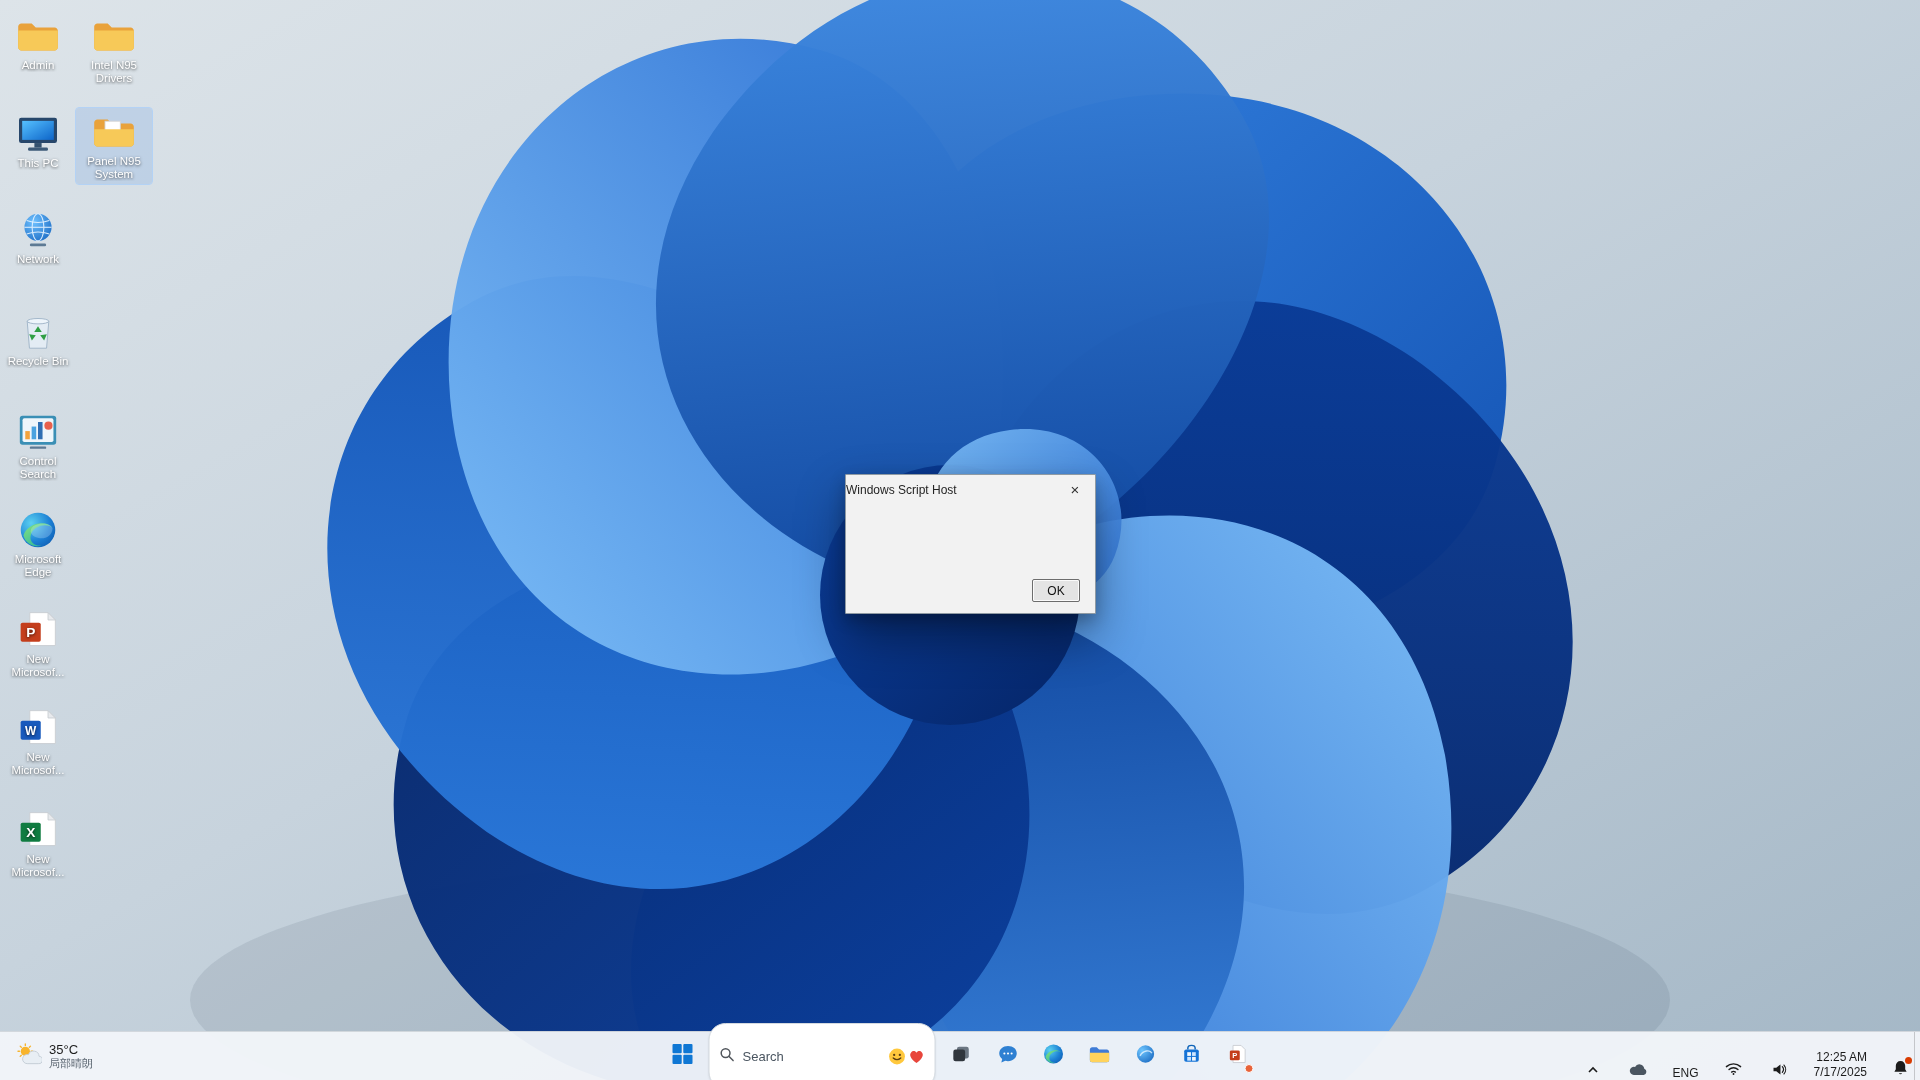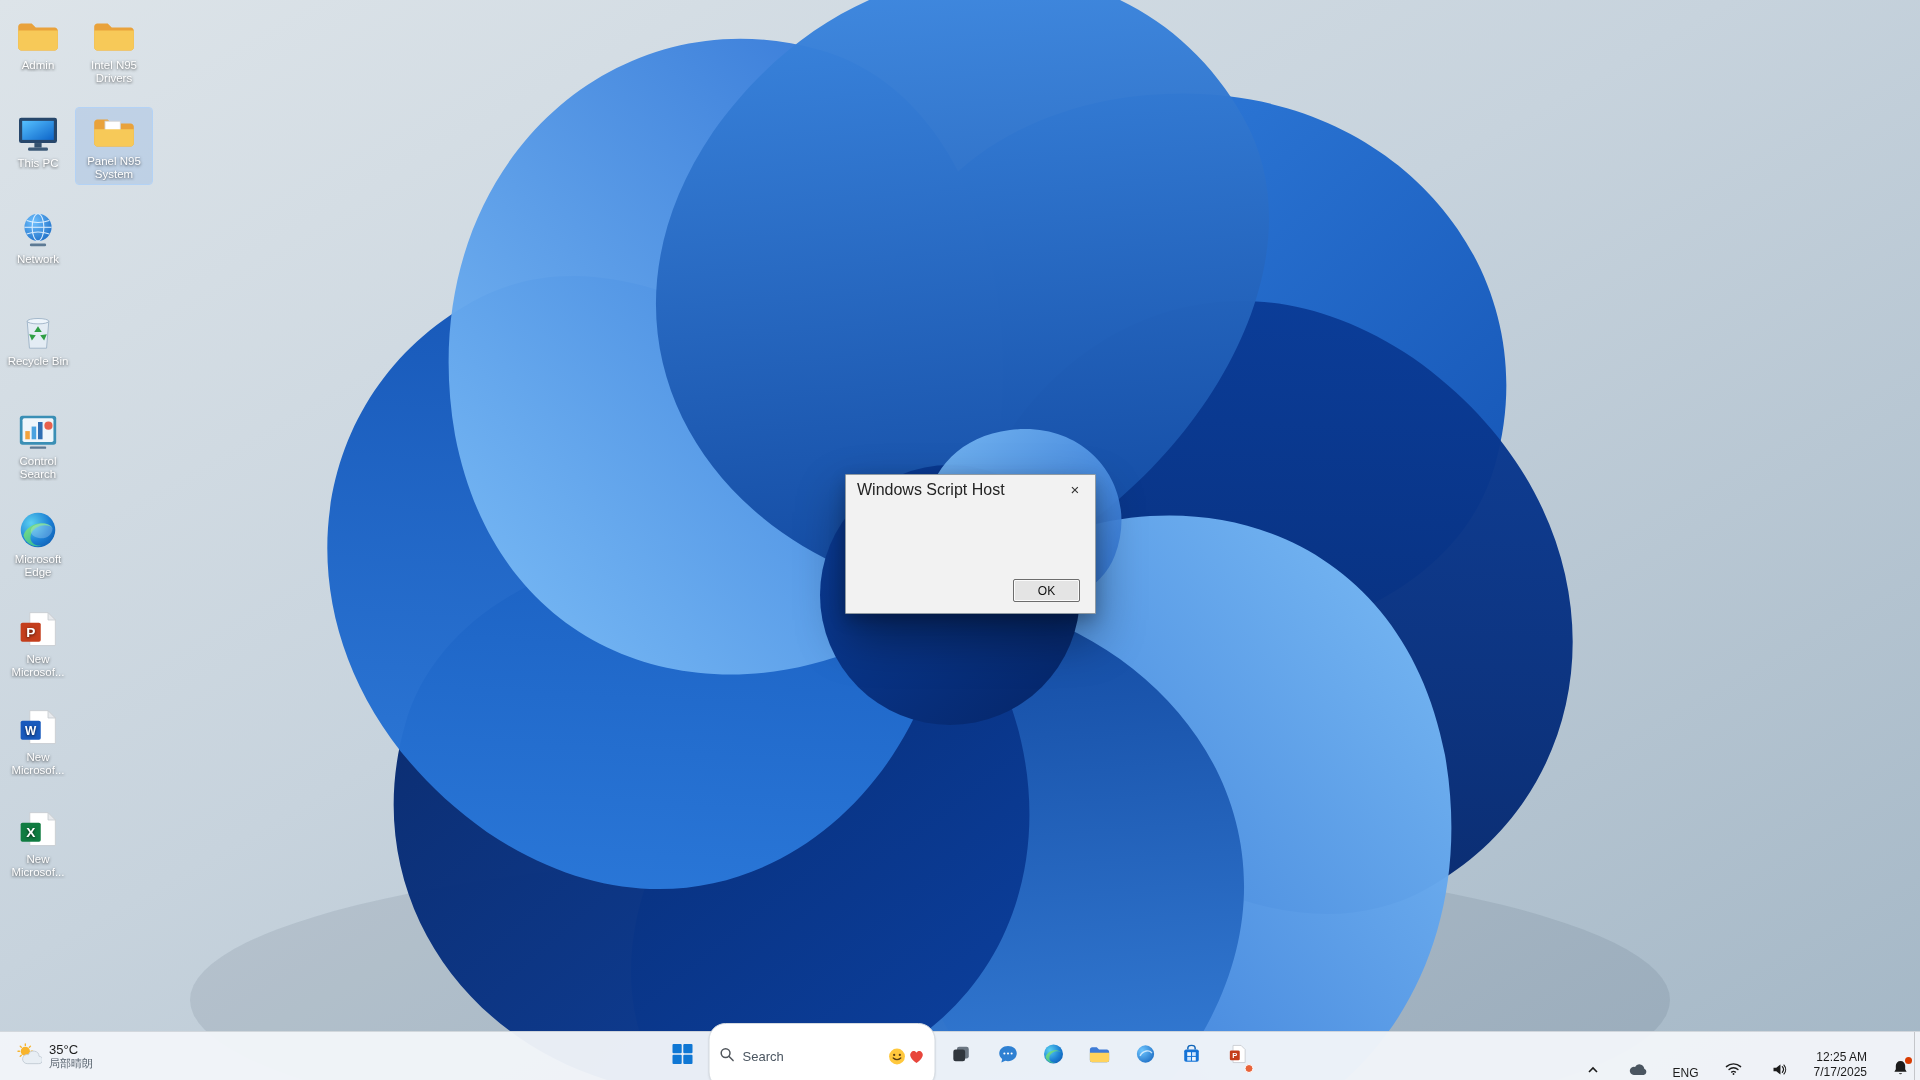--- a/index.html
+++ b/index.html
@@ -15,26 +15,26 @@
   .desktop-icon .art{width:46px;height:40px;margin:0 auto 3px;display:flex;
     align-items:center;justify-content:center}
   .desktop-icon.selected{background:rgba(150,185,230,.38);outline:1px solid rgba(175,208,246,.9)}
   .label{display:block;max-height:27px;overflow:hidden;word-wrap:break-word}
 
   
   .dialog{position:absolute;left:845px;top:474px;width:249px;height:138px;background:#f2f2f2;
     border:1px solid #8f9aa3;border-radius:1px;z-index:6;
     box-shadow:0 22px 48px rgba(0,0,0,.38),0 6px 16px rgba(0,0,0,.22)}
   .dlg-titlebar{height:29px;display:flex;align-items:stretch}
-  .dlg-title{flex:1;display:flex;align-items:center;padding-left:11px;font-size:16px;color:#242424}
+  .dlg-title{flex:1;display:flex;align-items:center;font-size:12px;color:#242424}
   .dlg-close{width:40px;display:flex;align-items:center;justify-content:center;
     font-size:15px;color:#333;cursor:default}
   .dlg-body{padding:16px 12px 0;font-size:12px;color:#0b0b0b;line-height:15px}
   .dlg-line2{padding-left:9px}
-  .dlg-ok{position:absolute;right:15px;bottom:11px;width:67px;height:23px;background:#e4e4e4;
+  .dlg-ok{position:absolute;right:15px;bottom:11px;width:48px;height:23px;background:#e4e4e4;
     border:1px solid #6d6d6d;border-radius:2px;font-size:12px;font-family:inherit;color:#111;
     box-shadow:inset 0 0 0 1px #fbfbfb}
 
   
   .taskbar{position:absolute;left:0;bottom:0;width:1920px;height:48px;z-index:10;
     background:rgba(241,245,249,.96);border-top:1px solid rgba(120,130,140,.25)}
   .tb-weather{position:absolute;left:10px;top:0;height:48px;display:flex;align-items:center;gap:7px;
     padding:0 6px;border-radius:5px}
   .tb-temp{font-size:13px;color:#1c1c1c;line-height:15px}
   .tb-cond{font-size:11px;color:#5a6570;line-height:13px}

